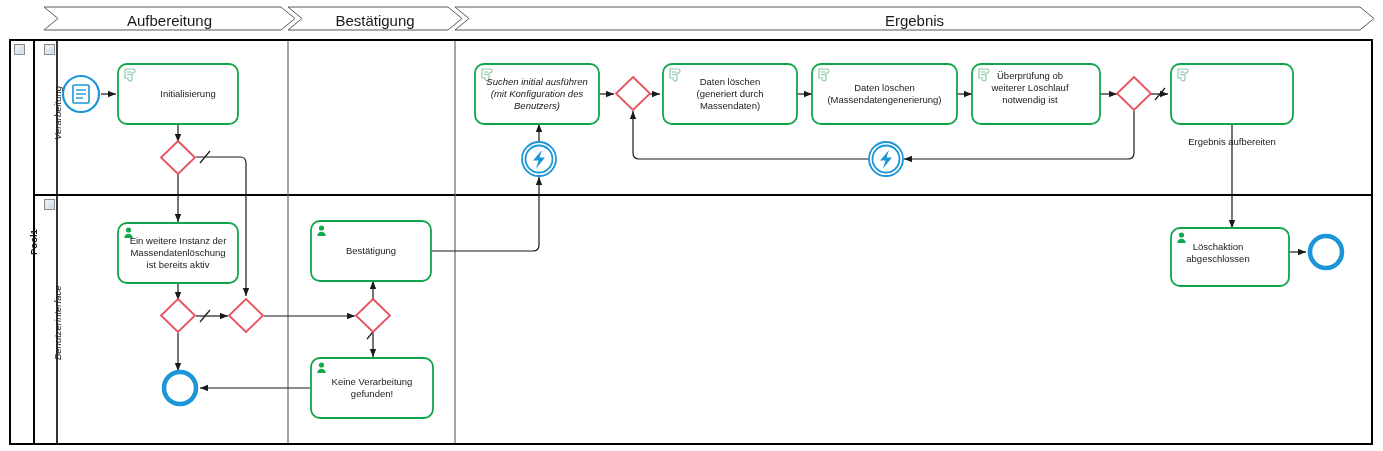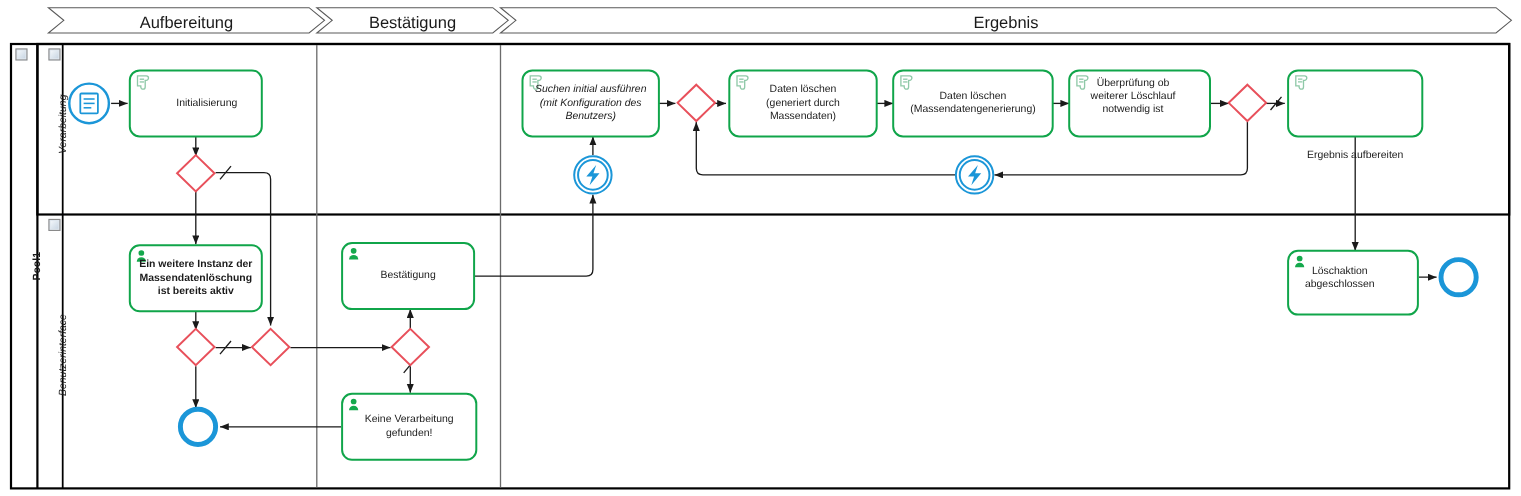--- a/index.html
+++ b/index.html
@@ -234,21 +234,21 @@
 
   <div class="lbl" style="left:812px;top:82px;width:145px;">Daten löschen
 (Massendatengenerierung)</div>
 
   <div class="lbl" style="left:972px;top:70px;width:116px;">Überprüfung ob
 weiterer Löschlauf
 notwendig ist</div>
 
   <div class="lbl" style="left:1171px;top:88px;width:122px;margin-top:48px;">Ergebnis aufbereiten</div>
 
-  <div class="lbl" style="left:118px;top:235px;width:120px;font-weight:bold;">Ein weitere Instanz der
+  <div class="lbl" style="left:118px;top:235px;width:120px;">Ein weitere Instanz der
 Massendatenlöschung
 ist bereits aktiv</div>
 
   <div class="lbl" style="left:311px;top:245px;width:120px;">Bestätigung</div>
 
   <div class="lbl" style="left:311px;top:376px;width:122px;">Keine Verarbeitung
 gefunden!</div>
 
   <div class="lbl" style="left:1171px;top:241px;width:94px;">Löschaktion
 abgeschlossen</div>

